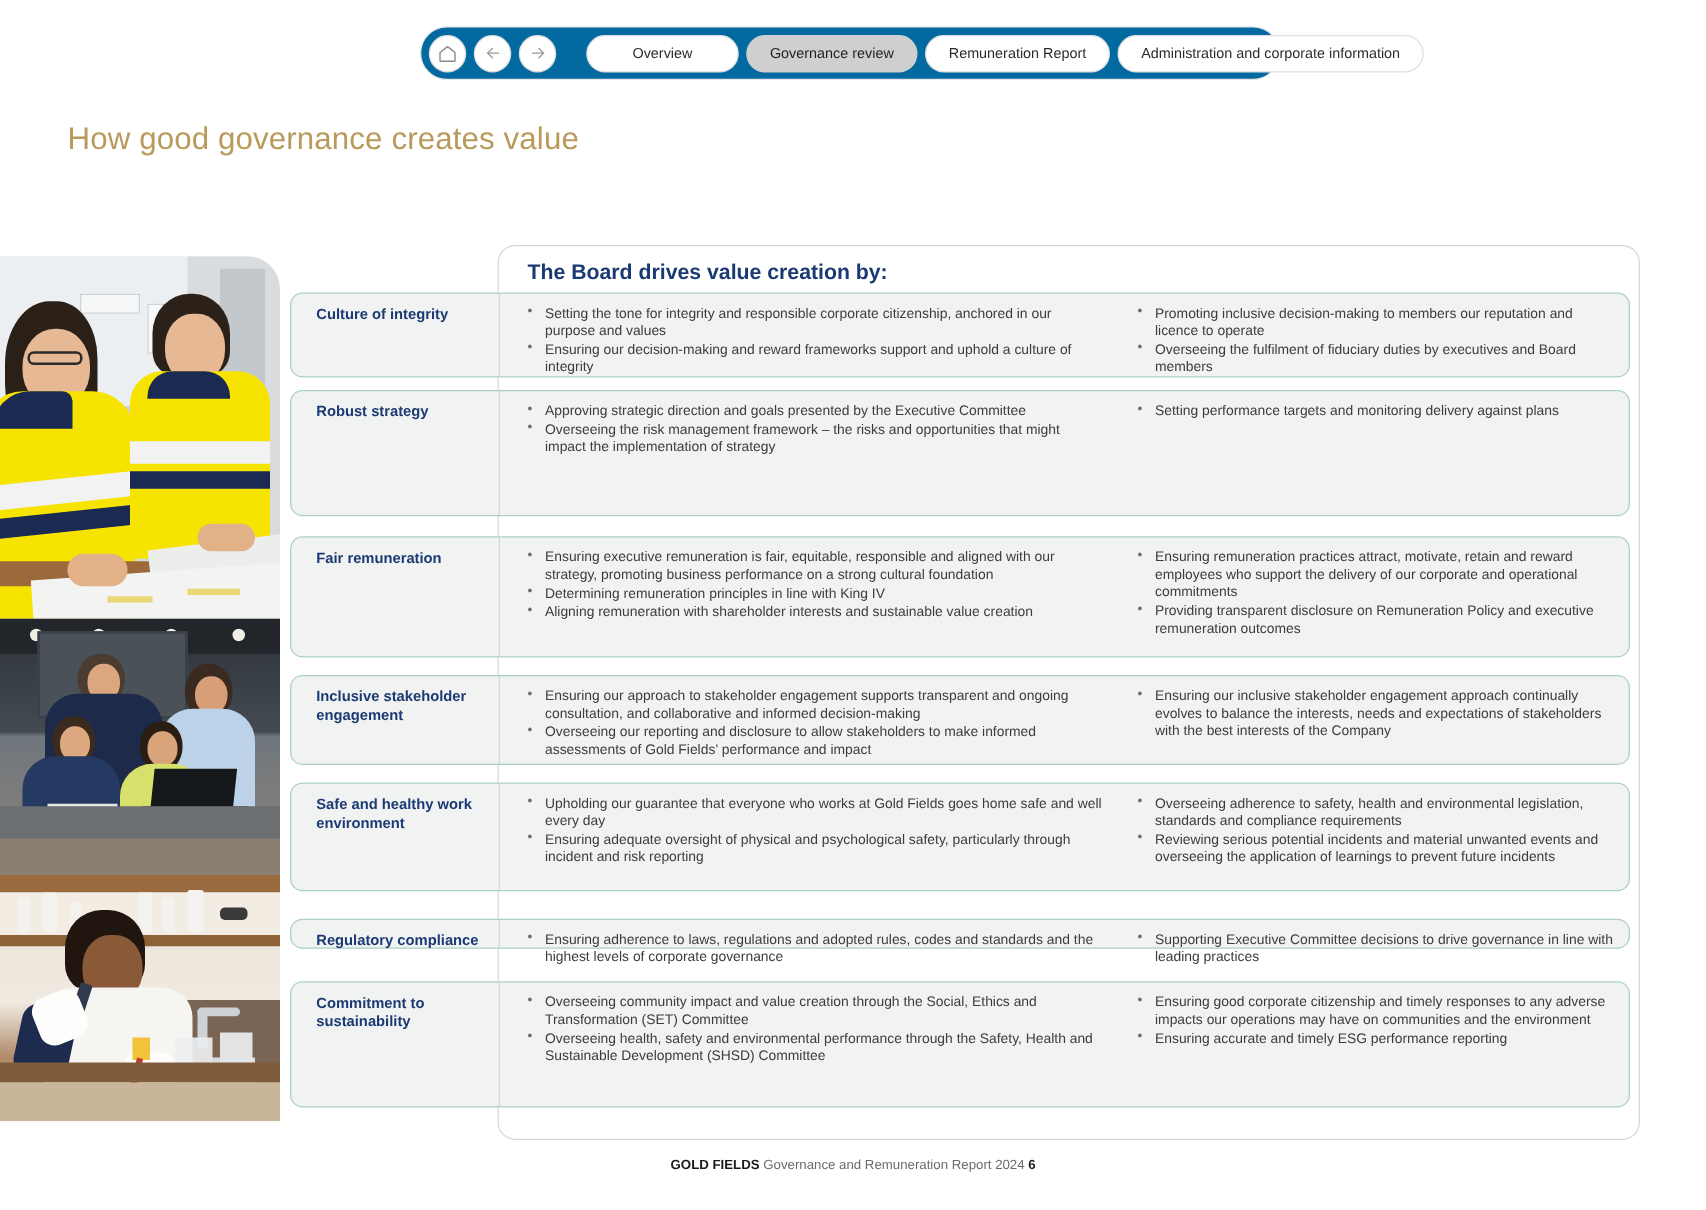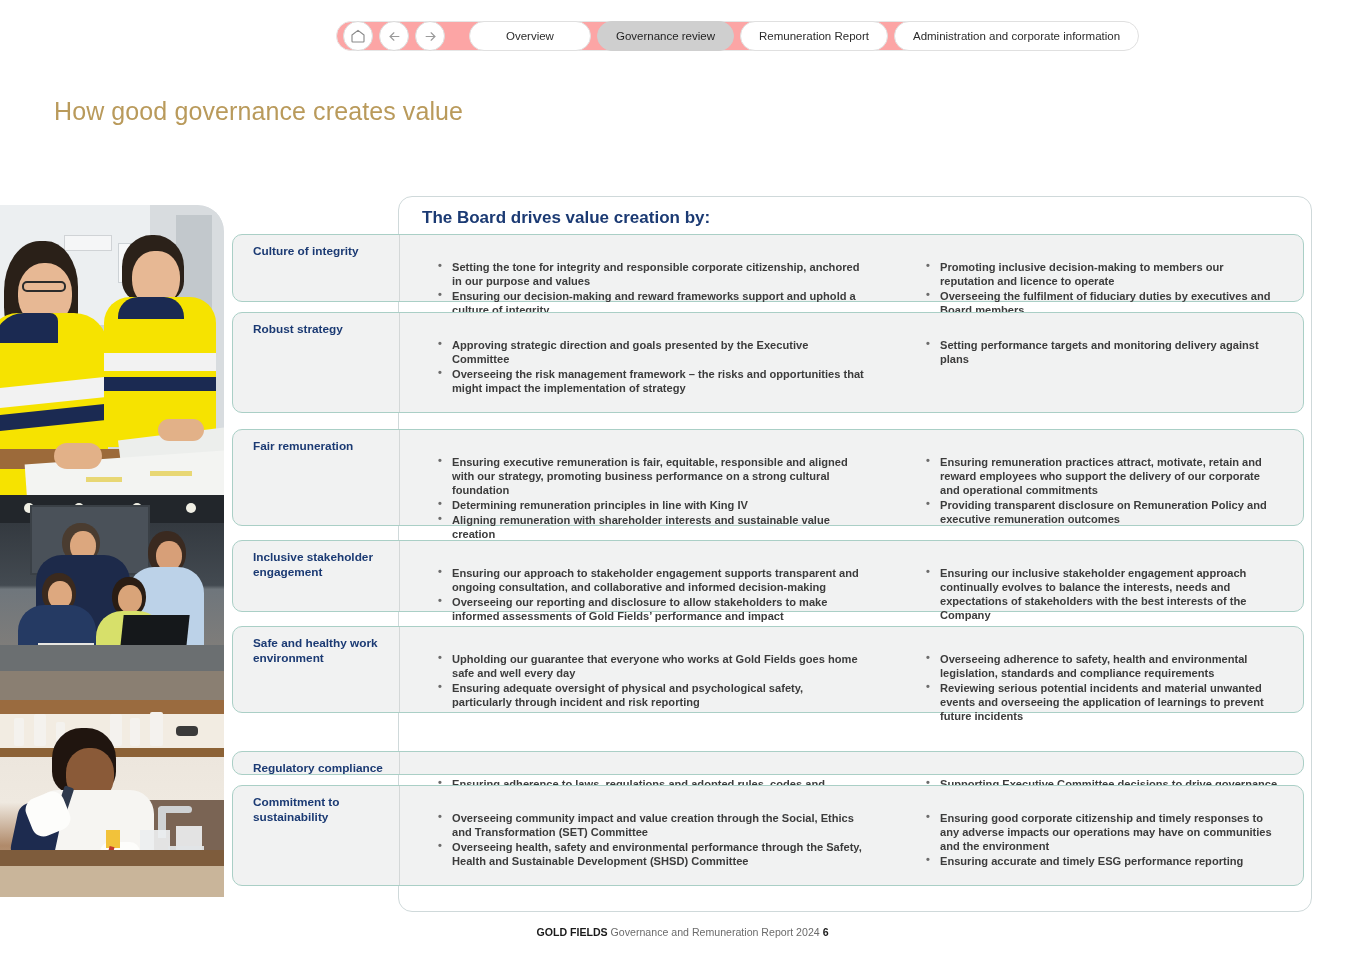--- a/index.html
+++ b/index.html
@@ -9,22 +9,22 @@
     background: #ffffff;
     font-family: "Liberation Sans", sans-serif;
     overflow: hidden;
   }
   .page { position: relative; width: 1365px; height: 968px; background: #fff; }
 
   
   .navbar {
     position: absolute;
     left: 336px; top: 21px;
-    width: 688px; height: 30px;
-    background: #fca5a5;
+    width: 688px; height: 43px;
+    background: #0369a1;
     border: 1px solid #e6e6e6;
     border-radius: 22px;
     display: flex; align-items: center;
     padding: 0 6px;
     gap: 6px;
   }
   .navcircle {
     width: 30px; height: 30px;
     border-radius: 50%;
     border: 1px solid #dcdcdc;
@@ -180,34 +180,34 @@
   }
   .row .colsplit { width:1px; background:#d4d8d8; flex:0 0 1px; }
   .row .col {
     padding: 9px 8px 8px 22px;
     font-size:11.1px;
     color:#3c3c3c;
     line-height:1.27;
   }
   .row .colA { flex: 0 0 490px; }
   .row .colB { flex: 1 1 auto; padding-left: 20px; }
-  ul.bl { margin:16px; padding:0; list-style:none;font-weight:bold; }
+  ul.bl { margin:0; padding:0; list-style:none; }
   ul.bl li { position:relative; padding-left:14px; margin-bottom:1px; }
   ul.bl li:before {
     content:"•"; position:absolute; left:0; top:-1px;
     color:#6b6b6b; font-size:11px;
   }
 
   
   #row0 { top: 38px;  height: 68px; }
   #row1 { top: 116px; height: 101px; }
   #row2 { top: 233px; height: 97px; }
   #row3 { top: 344px; height: 72px; }
   #row4 { top: 430px; height: 87px; }
-  #row5 { top: 555px; height: 24px; }
+  #row5 { top: 539px; height: 24px; }
   #row6 { top: 589px; height: 101px; }
 
   
   .footer {
     position:absolute; left:0; top:926px; width:1365px;
     text-align:center; font-size:10.6px; color:#6b6b6b;
   }
   .footer b { color:#1a1a1a; }
   .footer .pg { color:#1a1a1a; font-weight:bold; }
 </style>

